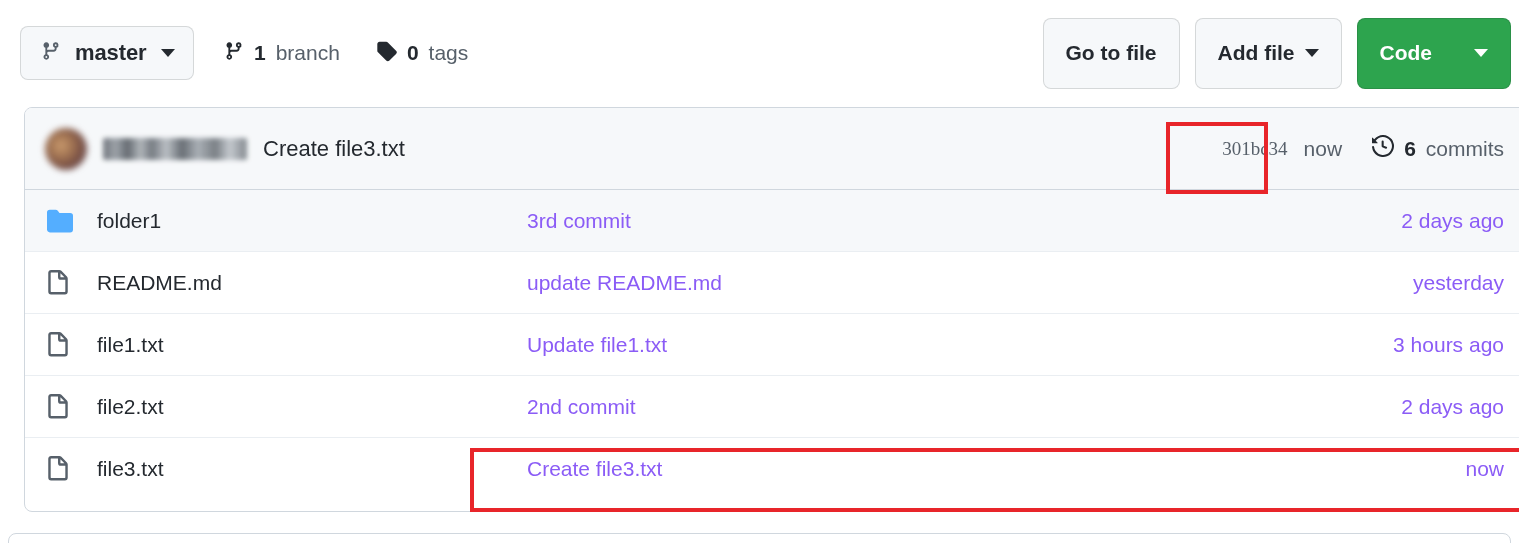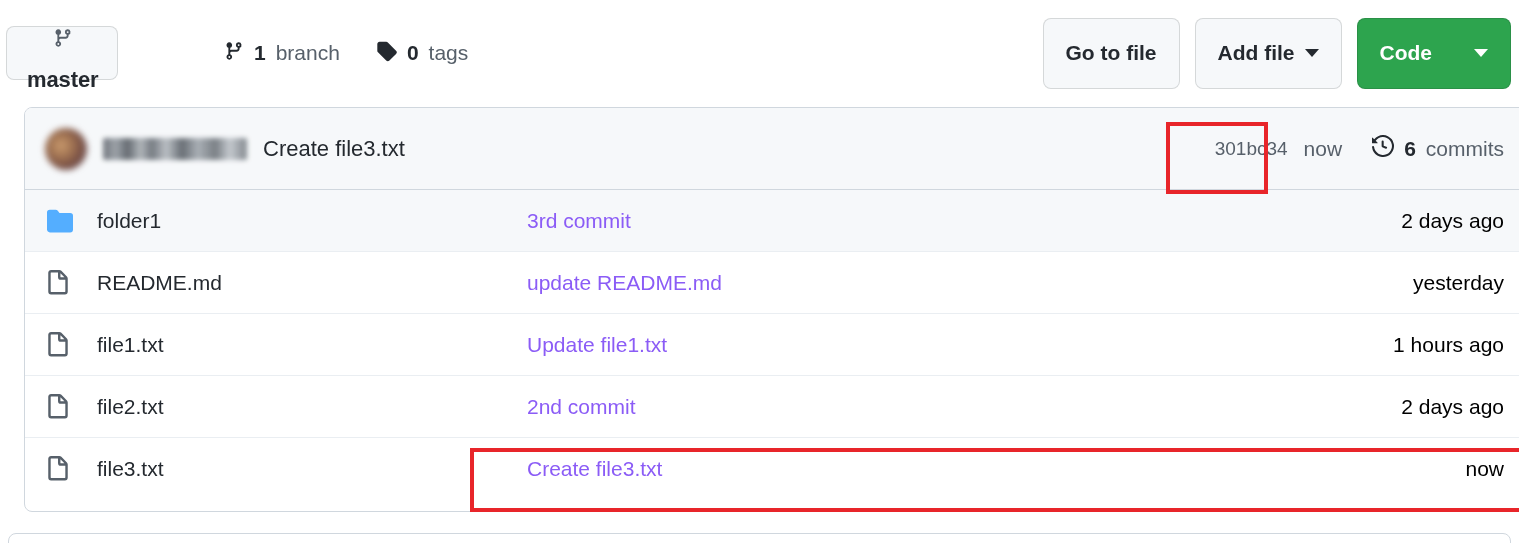--- a/index.html
+++ b/index.html
@@ -19,32 +19,31 @@
 
   
   .toolbar {
     position: absolute;
     left: 0; top: 0;
     width: 1519px;
     height: 107px;
   }
   .branch-btn {
     position: absolute;
-    left: 6px; top: 26px;
+    left: 20px; top: 26px;
     height: 54px;
     box-sizing: border-box;
     display: flex;
     align-items: center;
     gap: 14px;
     padding: 0 18px 0 20px;
     background: #f6f8fa;
     border: 1px solid rgba(27,31,36,0.15);
     border-radius: 8px;
     cursor: pointer;
-    flex-direction: column;
   }
   .branch-btn .label {
     font-size: 22px;
     font-weight: 700;
     color: #24292f;
     letter-spacing: -0.1px;
   }
   .meta-group {
     position: absolute;
     left: 224px; top: 26px;
@@ -161,21 +160,21 @@
     display: flex;
     align-items: center;
     gap: 16px;
   }
   .sha-wrap {
     position: relative;
     display: flex;
     align-items: center;
   }
   .sha {
-    font-family: Liberation Sans, sans-serif;
+    font-family: Liberation Serif, serif;
     font-size: 19px;
     color: #57606a;
     cursor: pointer;
     letter-spacing: 0px;
   }
   .when {
     font-size: 21px;
     color: #57606a;
   }
   .commits-count {
@@ -223,21 +222,21 @@
     cursor: pointer;
     overflow: hidden;
     text-overflow: ellipsis;
     white-space: nowrap;
   }
   .row .age-cell {
     width: 260px;
     flex: none;
     text-align: right;
     font-size: 21px;
-    color: #000000;
+    color: #8b5cf6;
   }
 
   
   .redbox {
     position: absolute;
     border: 4px solid #e8252a;
     box-sizing: border-box;
     pointer-events: none;
   }
   #redbox-sha {
@@ -361,21 +360,21 @@
   </div>
 
   <div class="row">
     <div class="icon-cell">
       <svg width="26" height="28" viewBox="0 0 16 16" fill="#57606a" aria-hidden="true">
         <path d="M3.75 1.5a.25.25 0 00-.25.25v11.5c0 .138.112.25.25.25h8.5a.25.25 0 00.25-.25V6H9.75A1.75 1.75 0 018 4.25V1.5H3.75zm5.75.56v2.19c0 .138.112.25.25.25h2.19L9.5 2.06zM2 1.75C2 .784 2.784 0 3.75 0h5.086c.464 0 .909.184 1.237.513l3.414 3.414c.329.328.513.773.513 1.237v8.086A1.75 1.75 0 0112.25 15h-8.5A1.75 1.75 0 012 13.25V1.75z"></path>
       </svg>
     </div>
     <div class="name-cell">file1.txt</div>
     <div class="msg-cell">Update file1.txt</div>
-    <div class="age-cell">1 hours ago</div>
+    <div class="age-cell">3 hours ago</div>
   </div>
 
   <div class="row">
     <div class="icon-cell">
       <svg width="26" height="28" viewBox="0 0 16 16" fill="#57606a" aria-hidden="true">
         <path d="M3.75 1.5a.25.25 0 00-.25.25v11.5c0 .138.112.25.25.25h8.5a.25.25 0 00.25-.25V6H9.75A1.75 1.75 0 018 4.25V1.5H3.75zm5.75.56v2.19c0 .138.112.25.25.25h2.19L9.5 2.06zM2 1.75C2 .784 2.784 0 3.75 0h5.086c.464 0 .909.184 1.237.513l3.414 3.414c.329.328.513.773.513 1.237v8.086A1.75 1.75 0 0112.25 15h-8.5A1.75 1.75 0 012 13.25V1.75z"></path>
       </svg>
     </div>
     <div class="name-cell">file2.txt</div>
     <div class="msg-cell">2nd commit</div>

